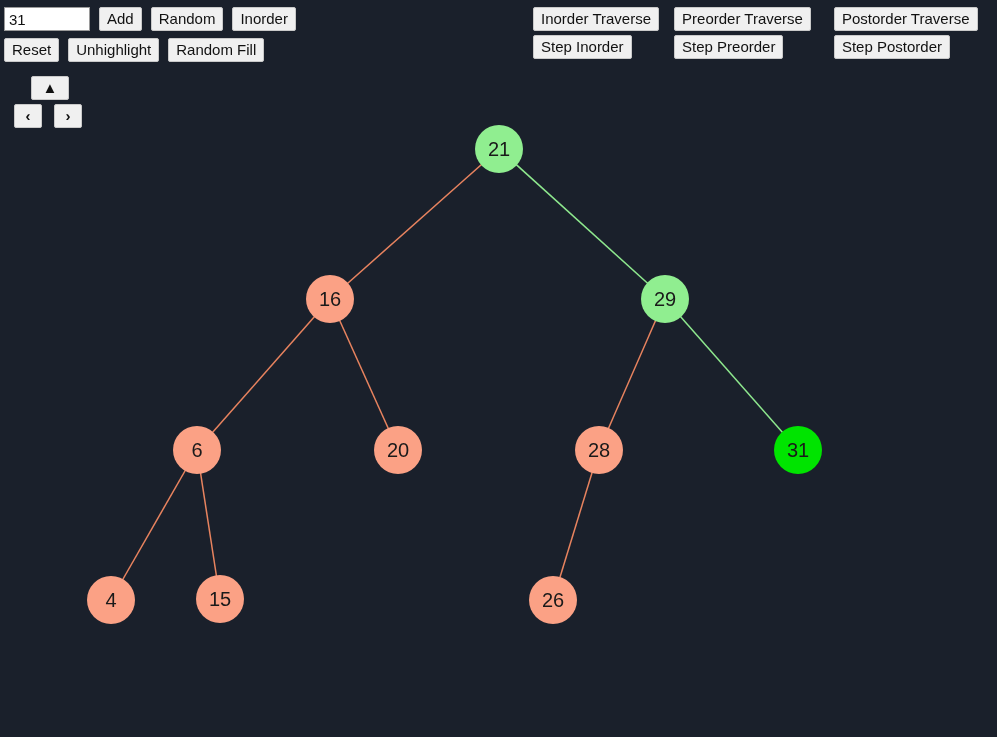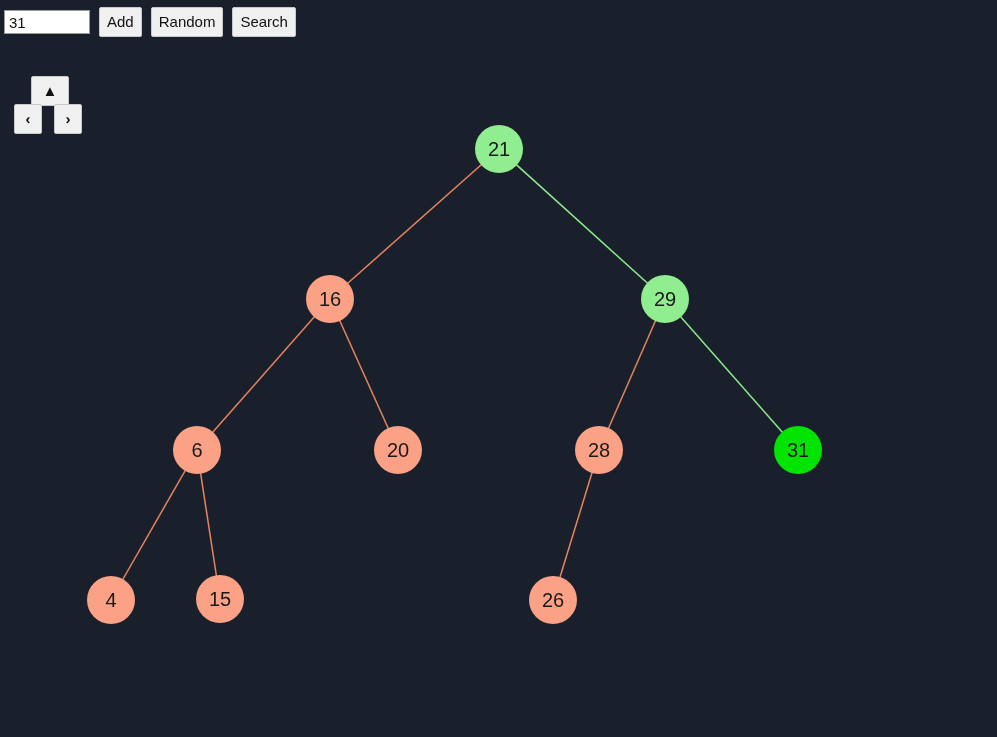--- a/index.html
+++ b/index.html
@@ -25,21 +25,21 @@
   }
   
   button.ui-btn {
     font-family: "Liberation Sans", sans-serif;
     font-size: 15px;
     color: #111;
     background: #f0f0f0;
     border: 1px solid #c9c9c9;
     border-radius: 2px;
     padding: 2px 7px;
-    height: 30px;
+    height: 24px;
     line-height: 18px;
     cursor: pointer;
     white-space: nowrap;
   }
   
   .toolbar-left {
     position: absolute;
     left: 4px; top: 7px;
     z-index: 5;
   }
@@ -162,24 +162,43 @@
         <circle cx="553" cy="600" r="24" fill="#fba185"></circle>
         <text x="553" y="600" text-anchor="middle" dominant-baseline="central" fill="#1a1a1a" font-family="&quot;Liberation Sans&quot;, sans-serif" font-size="20">26</text>
       </g>
     </svg>
 
   <div class="toolbar-left">
     <div class="toolbar-row">
       <input class="value-input" type="text" value="31" style="">
       <button class="ui-btn">Add</button>
       <button class="ui-btn">Random</button>
-      <button class="ui-btn">Search</button>
+      <button class="ui-btn">Inorder</button>
+    </div>
+    <div class="toolbar-row">
+      <button class="ui-btn">Reset</button>
+      <button class="ui-btn">Unhighlight</button>
+      <button class="ui-btn">Random Fill</button>
     </div>
   </div>
 
+  <div class="toolbar-right">
+    <div class="traverse-col">
+      <button class="ui-btn">Inorder Traverse</button>
+      <button class="ui-btn">Step Inorder</button>
+    </div>
+    <div class="traverse-col">
+      <button class="ui-btn">Preorder Traverse</button>
+      <button class="ui-btn">Step Preorder</button>
+    </div>
+    <div class="traverse-col">
+      <button class="ui-btn">Postorder Traverse</button>
+      <button class="ui-btn">Step Postorder</button>
+    </div>
+  </div>
 
   <button class="ui-btn pan-up">
     <span class="glyph">▲</span>
   </button>
   <button class="ui-btn pan-left">
     <span class="glyph">‹</span>
   </button>
   <button class="ui-btn pan-right">
     <span class="glyph">›</span>
   </button>

